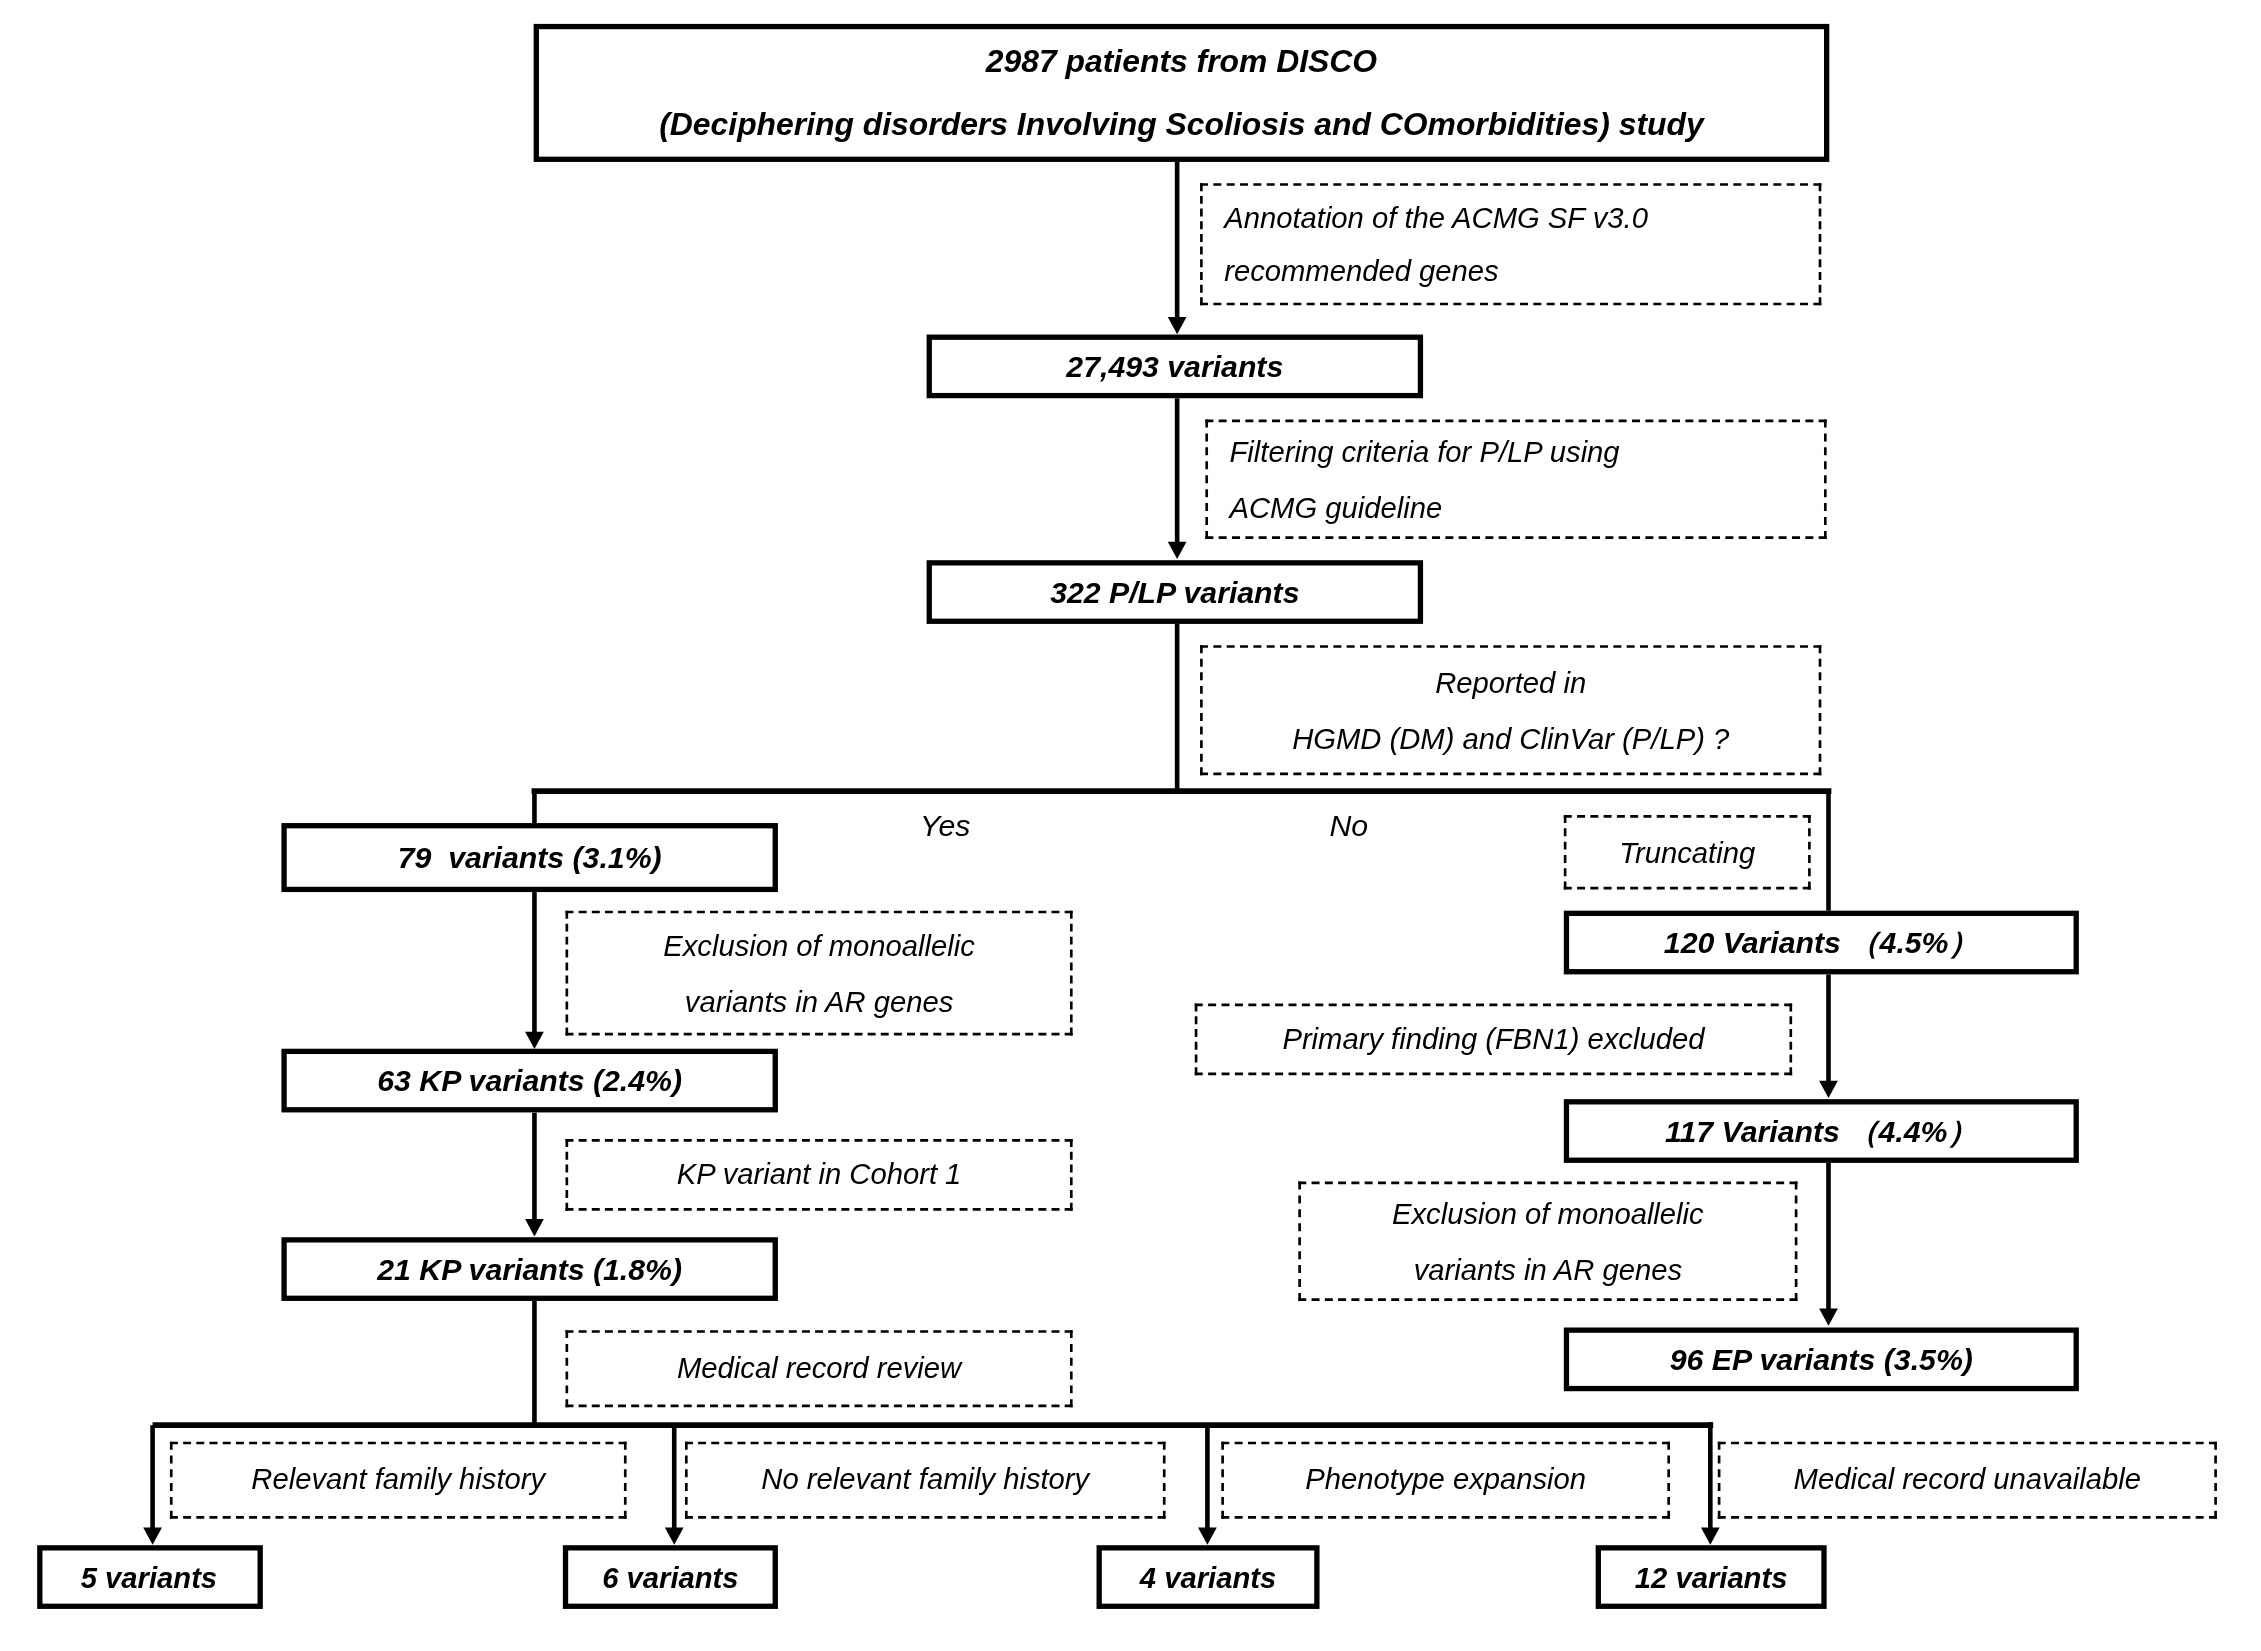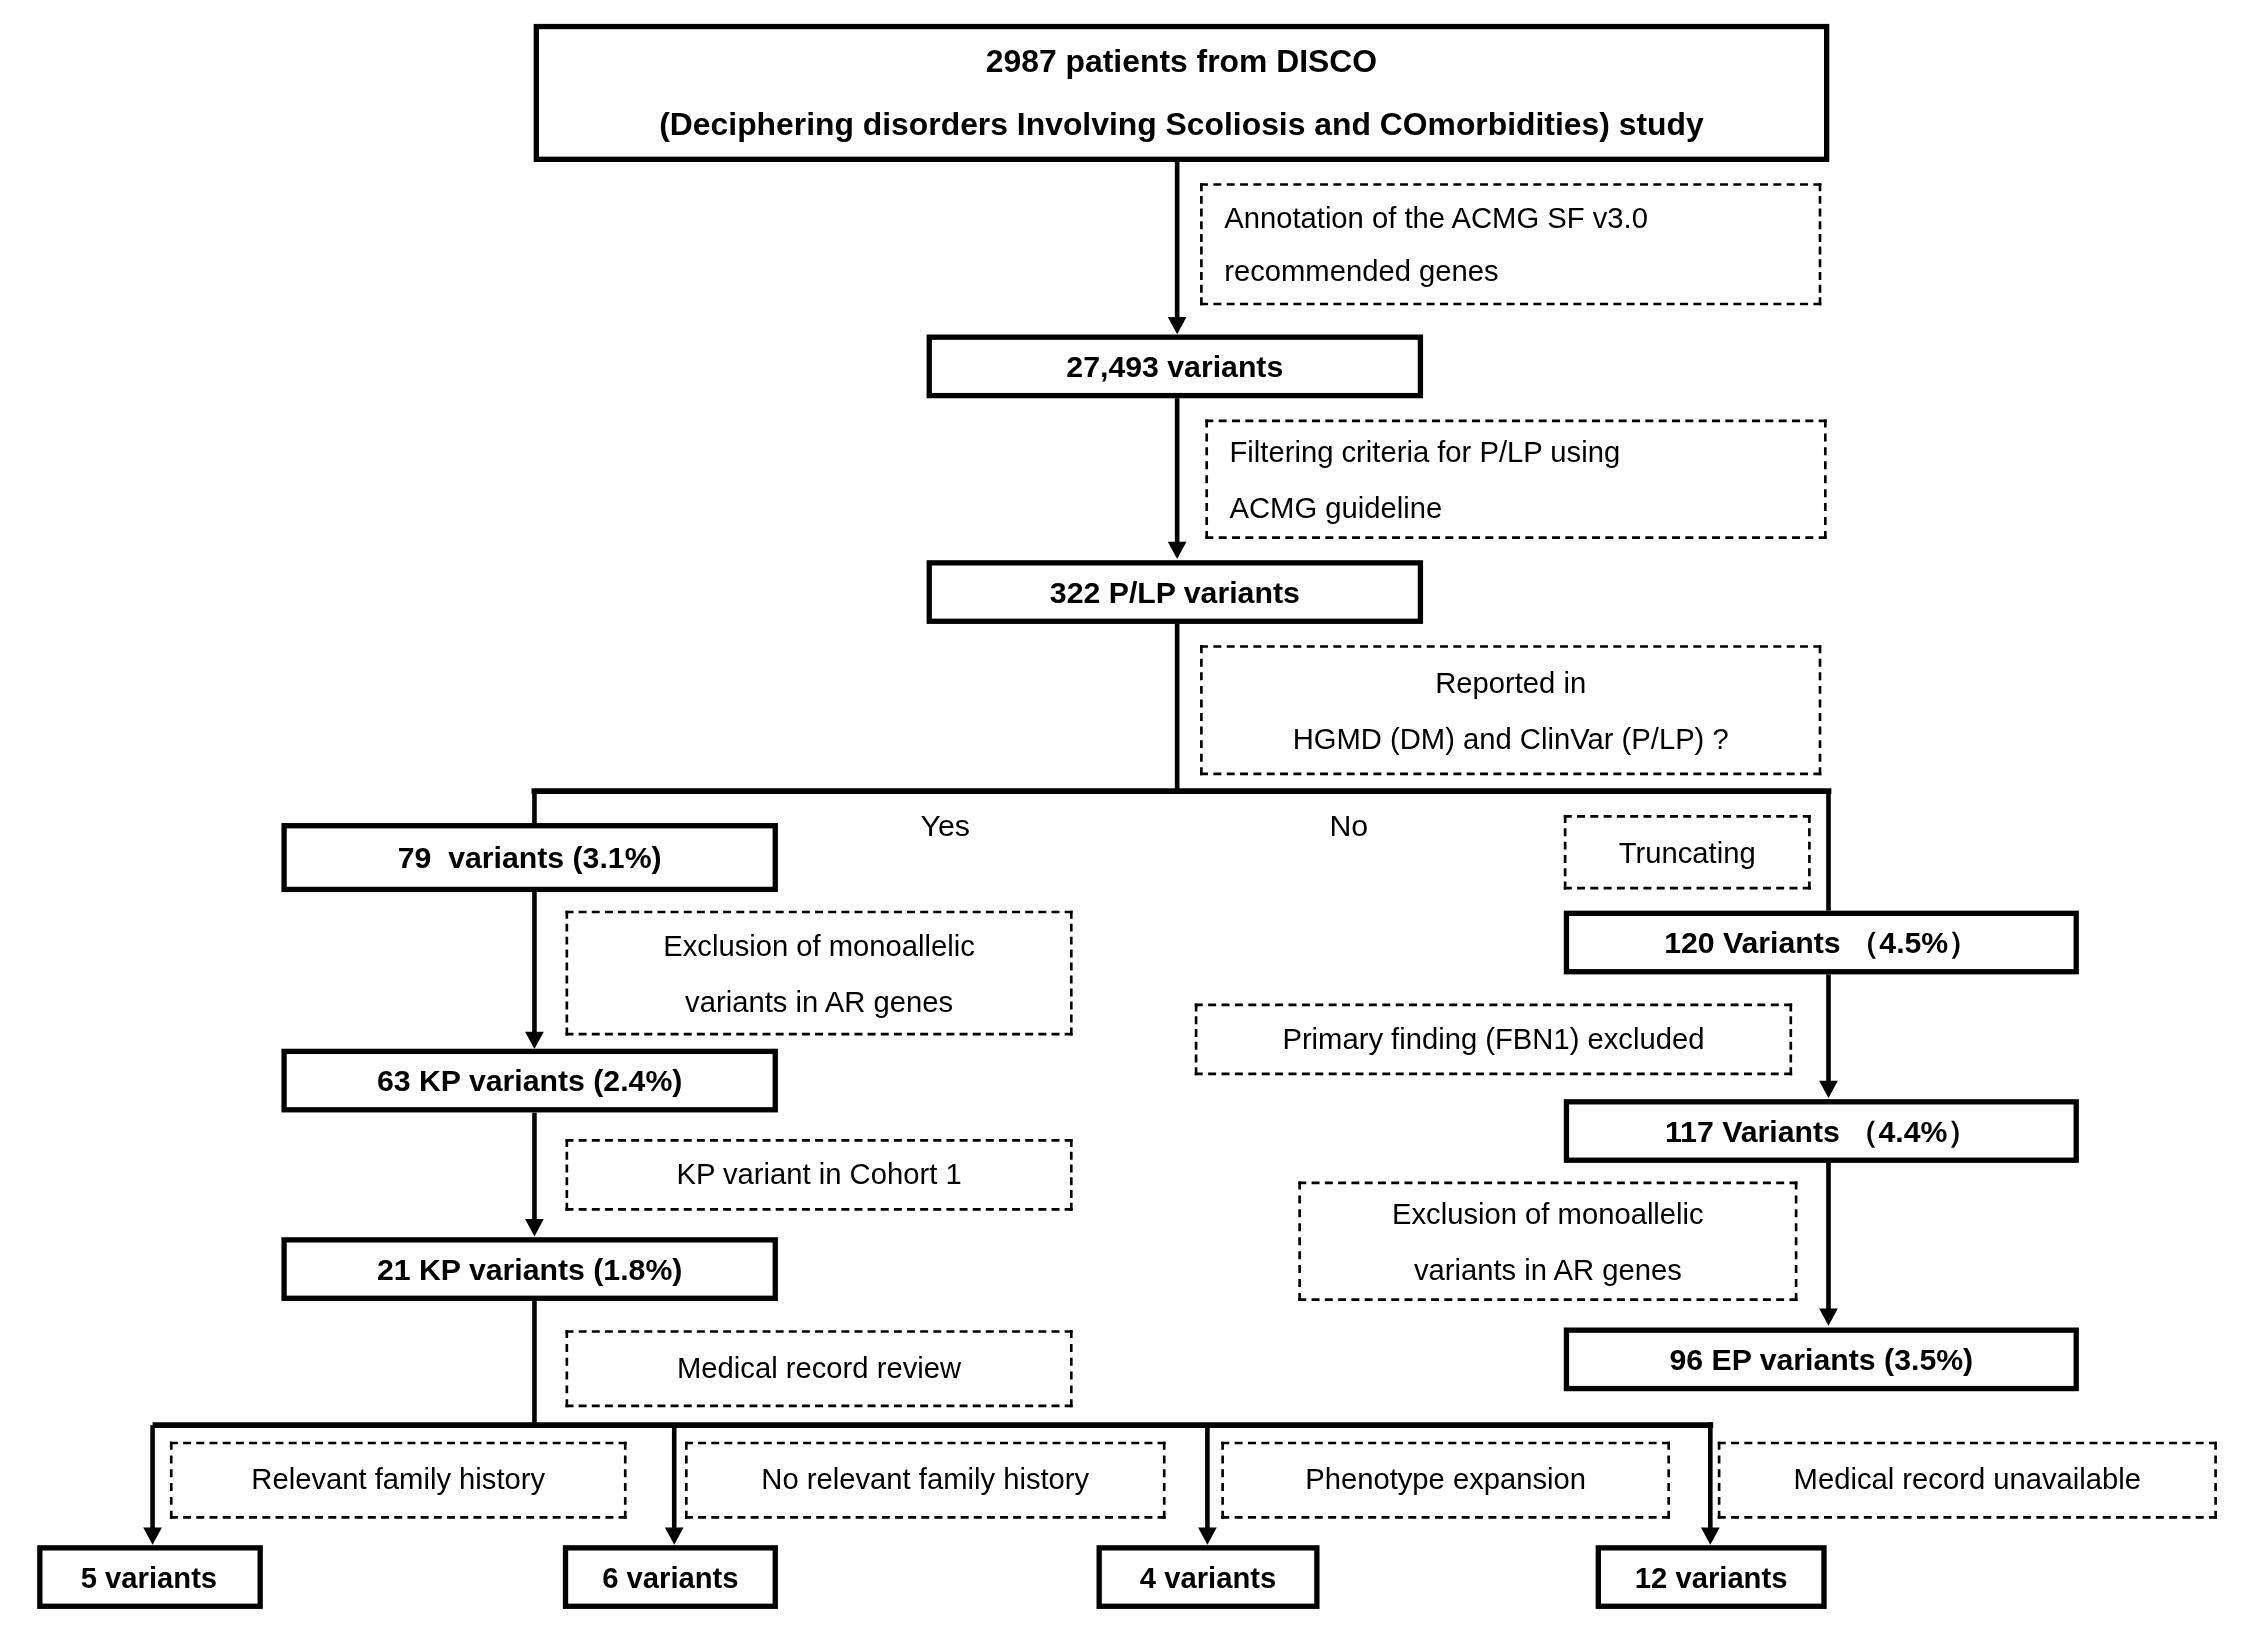--- a/index.html
+++ b/index.html
@@ -1,16 +1,16 @@
 <!DOCTYPE html>
 <html style="font-size:8.7px"><head>
 <meta charset="utf-8">
 <style>
   html,body{margin:0;padding:0;background:#ffffff;}
-  .viewport{position:relative;width:2261px;height:1652px;overflow:hidden;background:#ffffff;}
+  .viewport{position:relative;width:2261px;height:1652px;overflow:hidden;background:#ffffff;font-style:italic;}
   .scale{position:absolute;left:0;top:0;width:852px;height:622px;
          transform:scale(2.655);transform-origin:0 0;
          font-family:"Liberation Sans",sans-serif;color:#000;}
   .connectors{position:absolute;left:0;top:0;width:852px;height:622px;}
   .solid-box{position:absolute;border:2.2px solid #000;background:#fff;box-sizing:border-box;
              display:flex;flex-direction:column;align-items:center;justify-content:center;
              text-align:center;font-weight:bold;font-size:11.4px;line-height:1.3;}
   .dashed-box{position:absolute;border:1.6px dashed #000;background:#fff;box-sizing:border-box;
              display:flex;flex-direction:column;align-items:center;justify-content:center;
              text-align:center;font-weight:normal;font-size:11px;line-height:1.35;}

